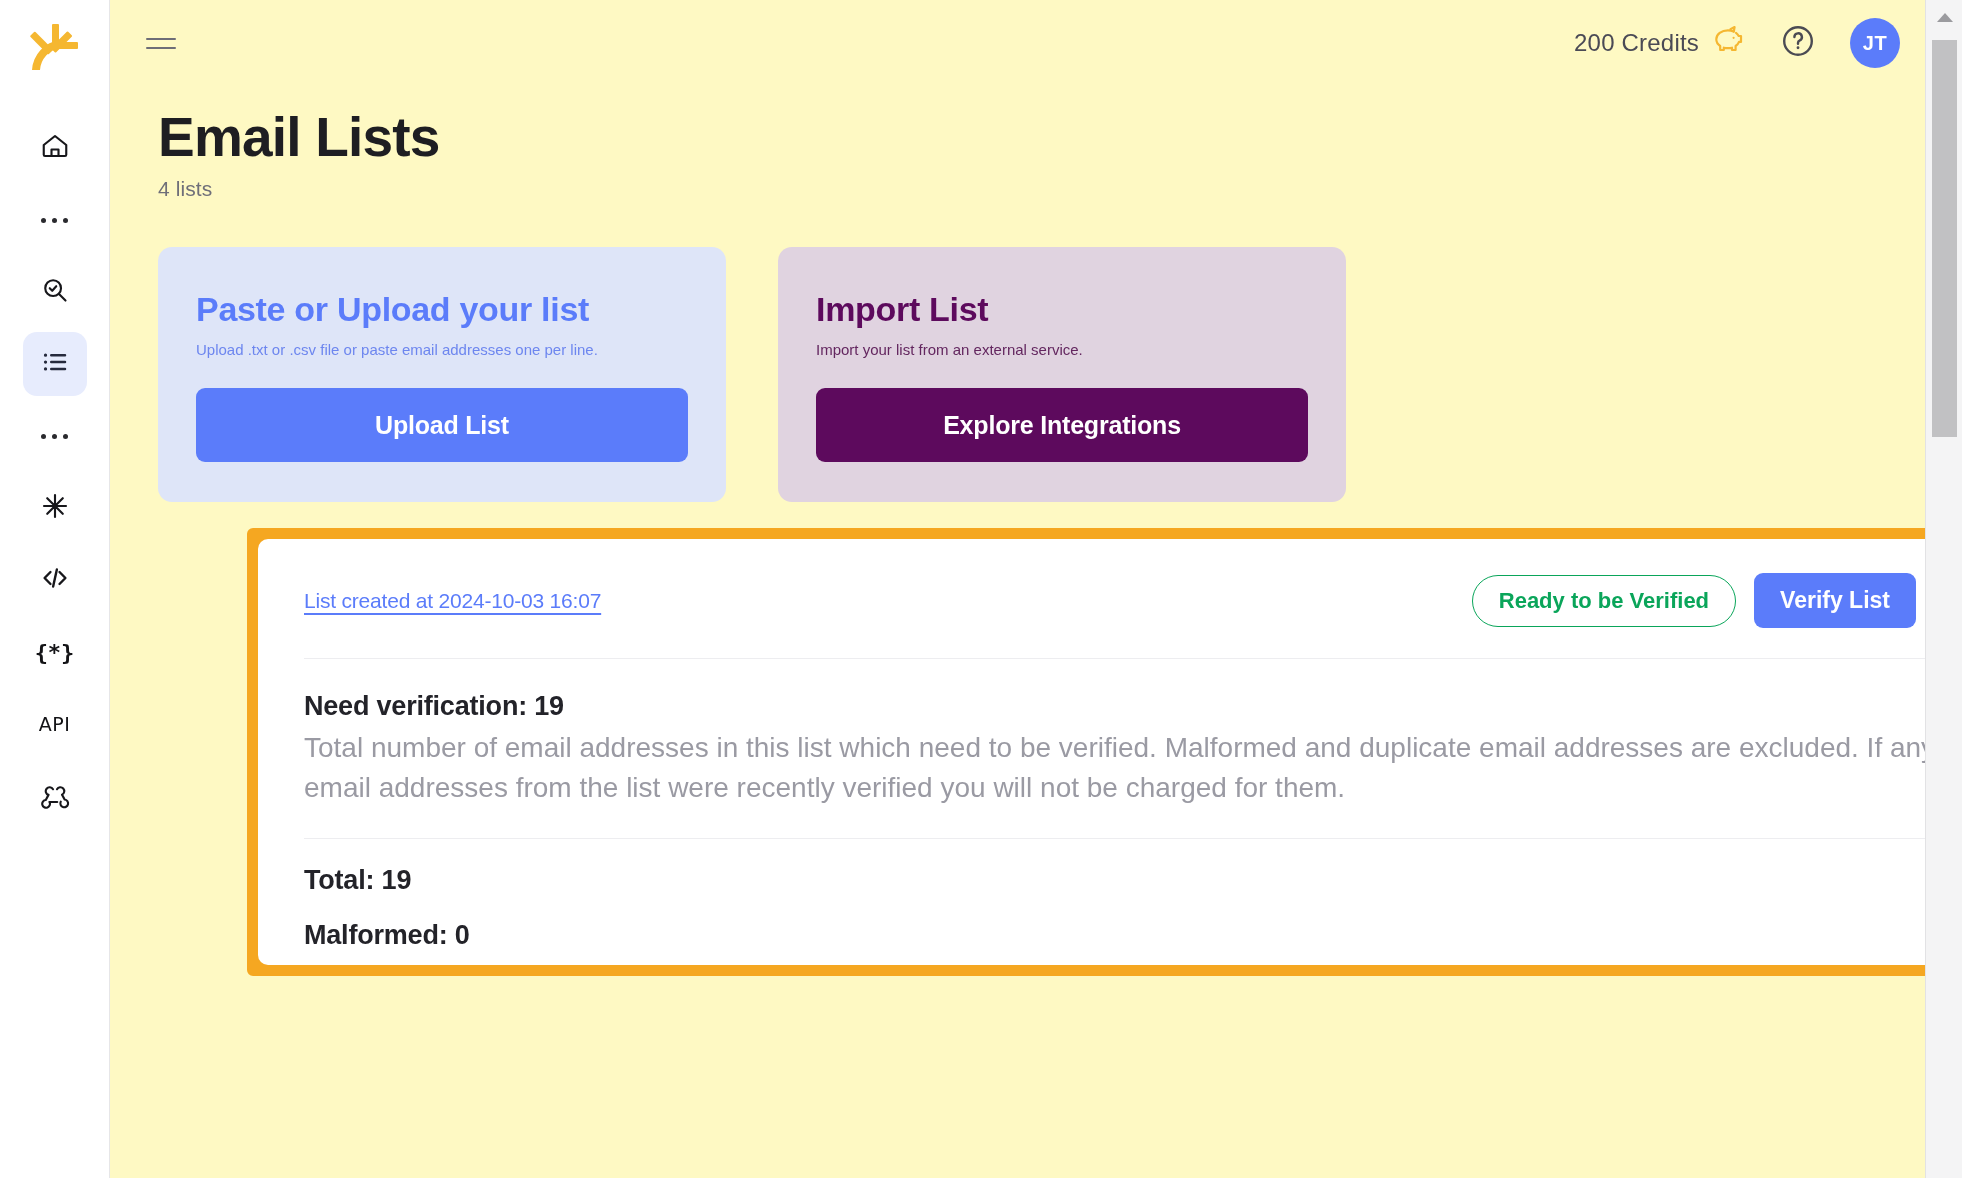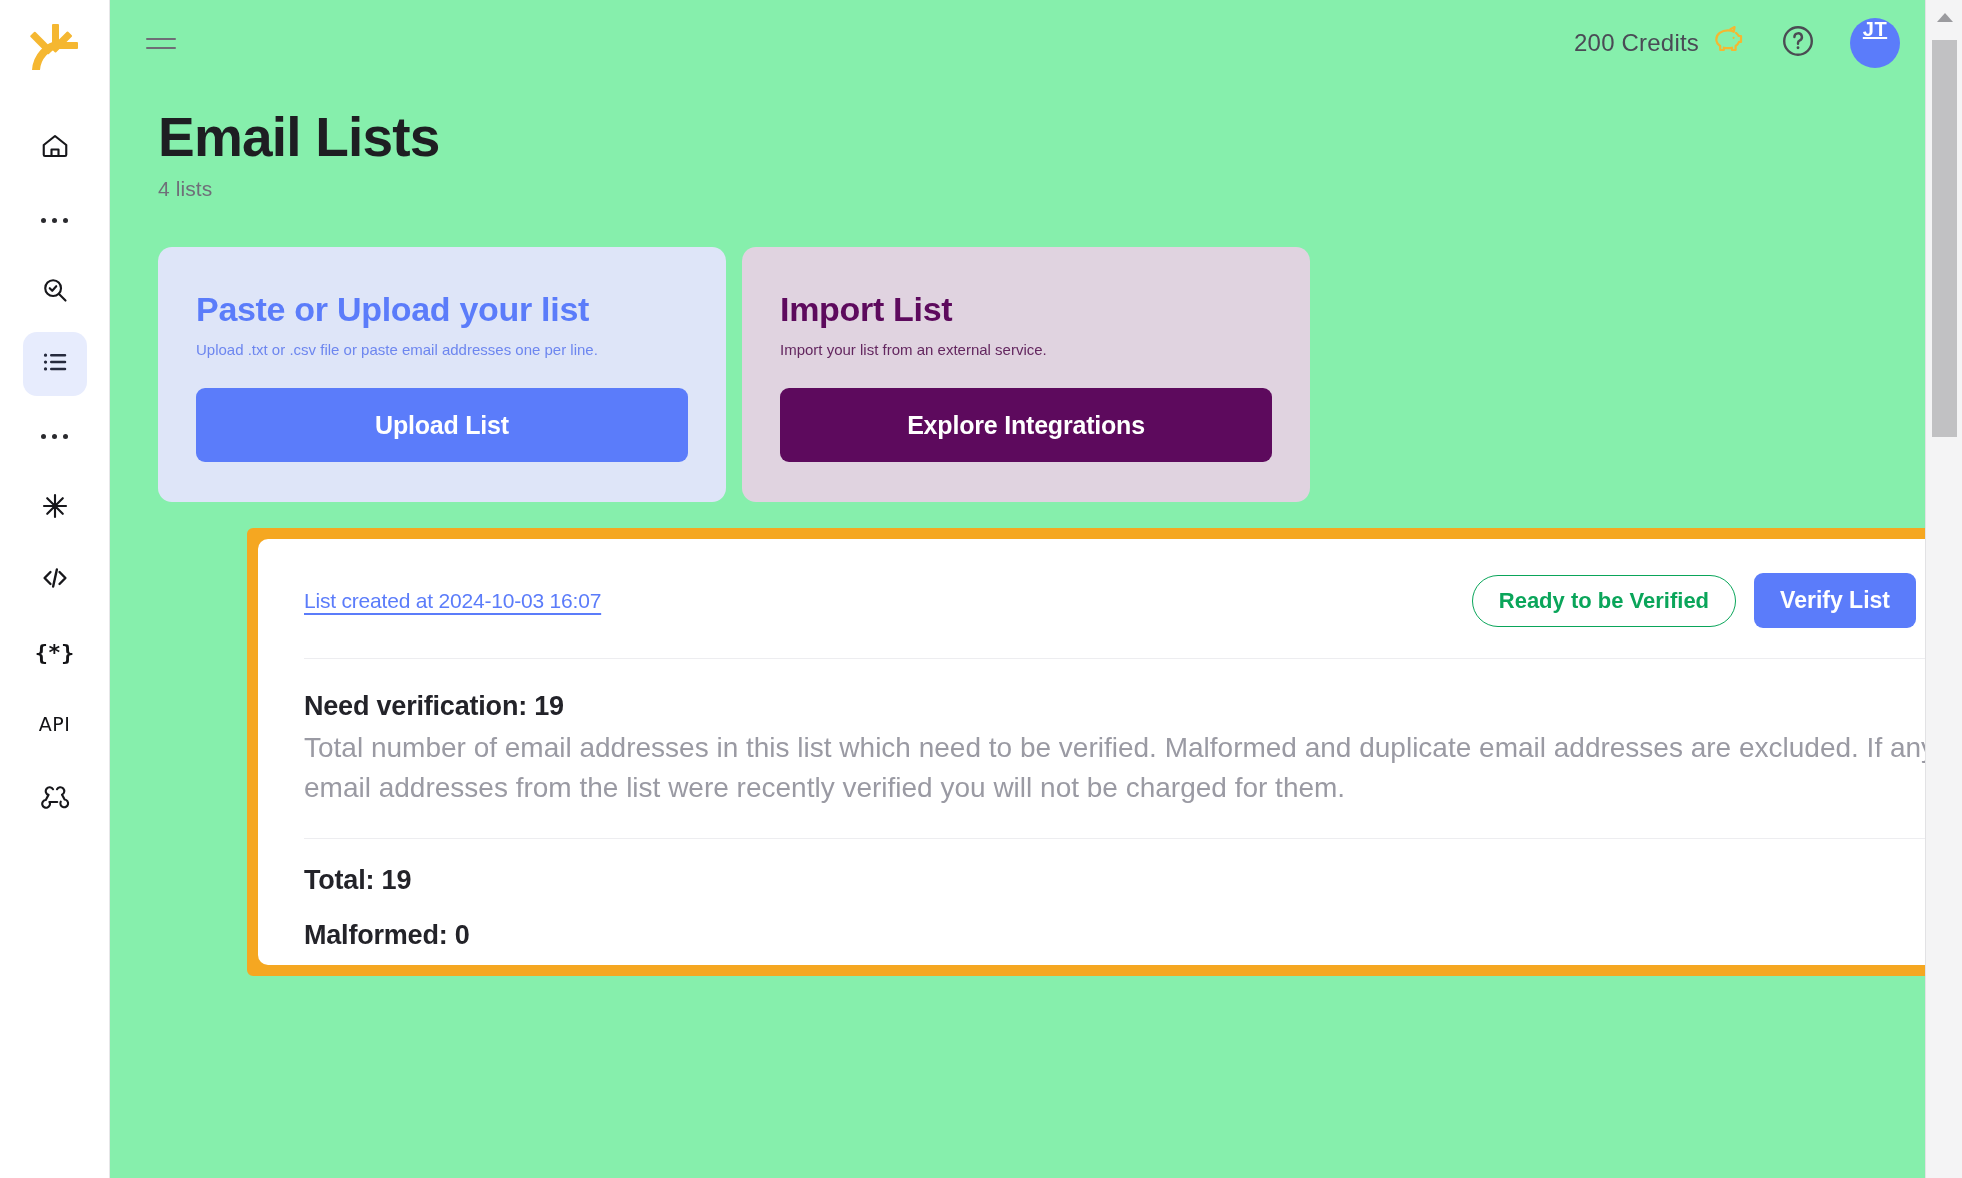--- a/index.html
+++ b/index.html
@@ -66,21 +66,21 @@
     font-size: 22px;
     font-weight: 700;
     color: #131316;
     font-family: "DejaVu Sans Mono", monospace;
   }
 
   
   .main {
     flex: 1;
     height: 1178px;
-    background: #86efac;
+    background: #fef9c3;
     position: relative;
     overflow: hidden;
   }
   .topbar {
     height: 86px;
     display: flex;
     align-items: center;
     padding: 0 62px 0 36px;
   }
   .hamburger {
@@ -101,39 +101,38 @@
     cursor: pointer;
   }
   .help-btn {
     width: 40px; height: 40px; cursor: pointer;
     display:flex;align-items:center;justify-content:center;
   }
   .avatar {
     width: 50px; height: 50px; border-radius: 50%;
     background: #5b7cfa;
     color: #fff; font-size: 20px; font-weight: 600;
-    display: flex; align-items: flex-start; justify-content: center;
+    display: flex; align-items: center; justify-content: center;
     letter-spacing: .5px;
     cursor: pointer;
-    text-decoration: underline;
   }
 
   
   .content { padding: 0 0 0 0; }
   .page-head { padding: 22px 12px 0 48px; }
   .page-title {
     font-size: 55px; font-weight: 700; color: #1e1e22;
     letter-spacing: -.8px; line-height: 1.08;
   }
   .page-sub {
     font-size: 21px; color: #6f6f79; margin-top: 10px; letter-spacing: .1px;
   }
 
   .cards {
-    display: flex; gap: 16px;
+    display: flex; gap: 52px;
     padding: 46px 0 0 48px;
   }
   .card {
     width: 568px;
     border-radius: 14px;
     padding: 44px 38px 40px 38px;
   }
   .card.blue { background: #dee5f8; }
   .card.purple { background: #e0d3e0; }
   .card-title {

